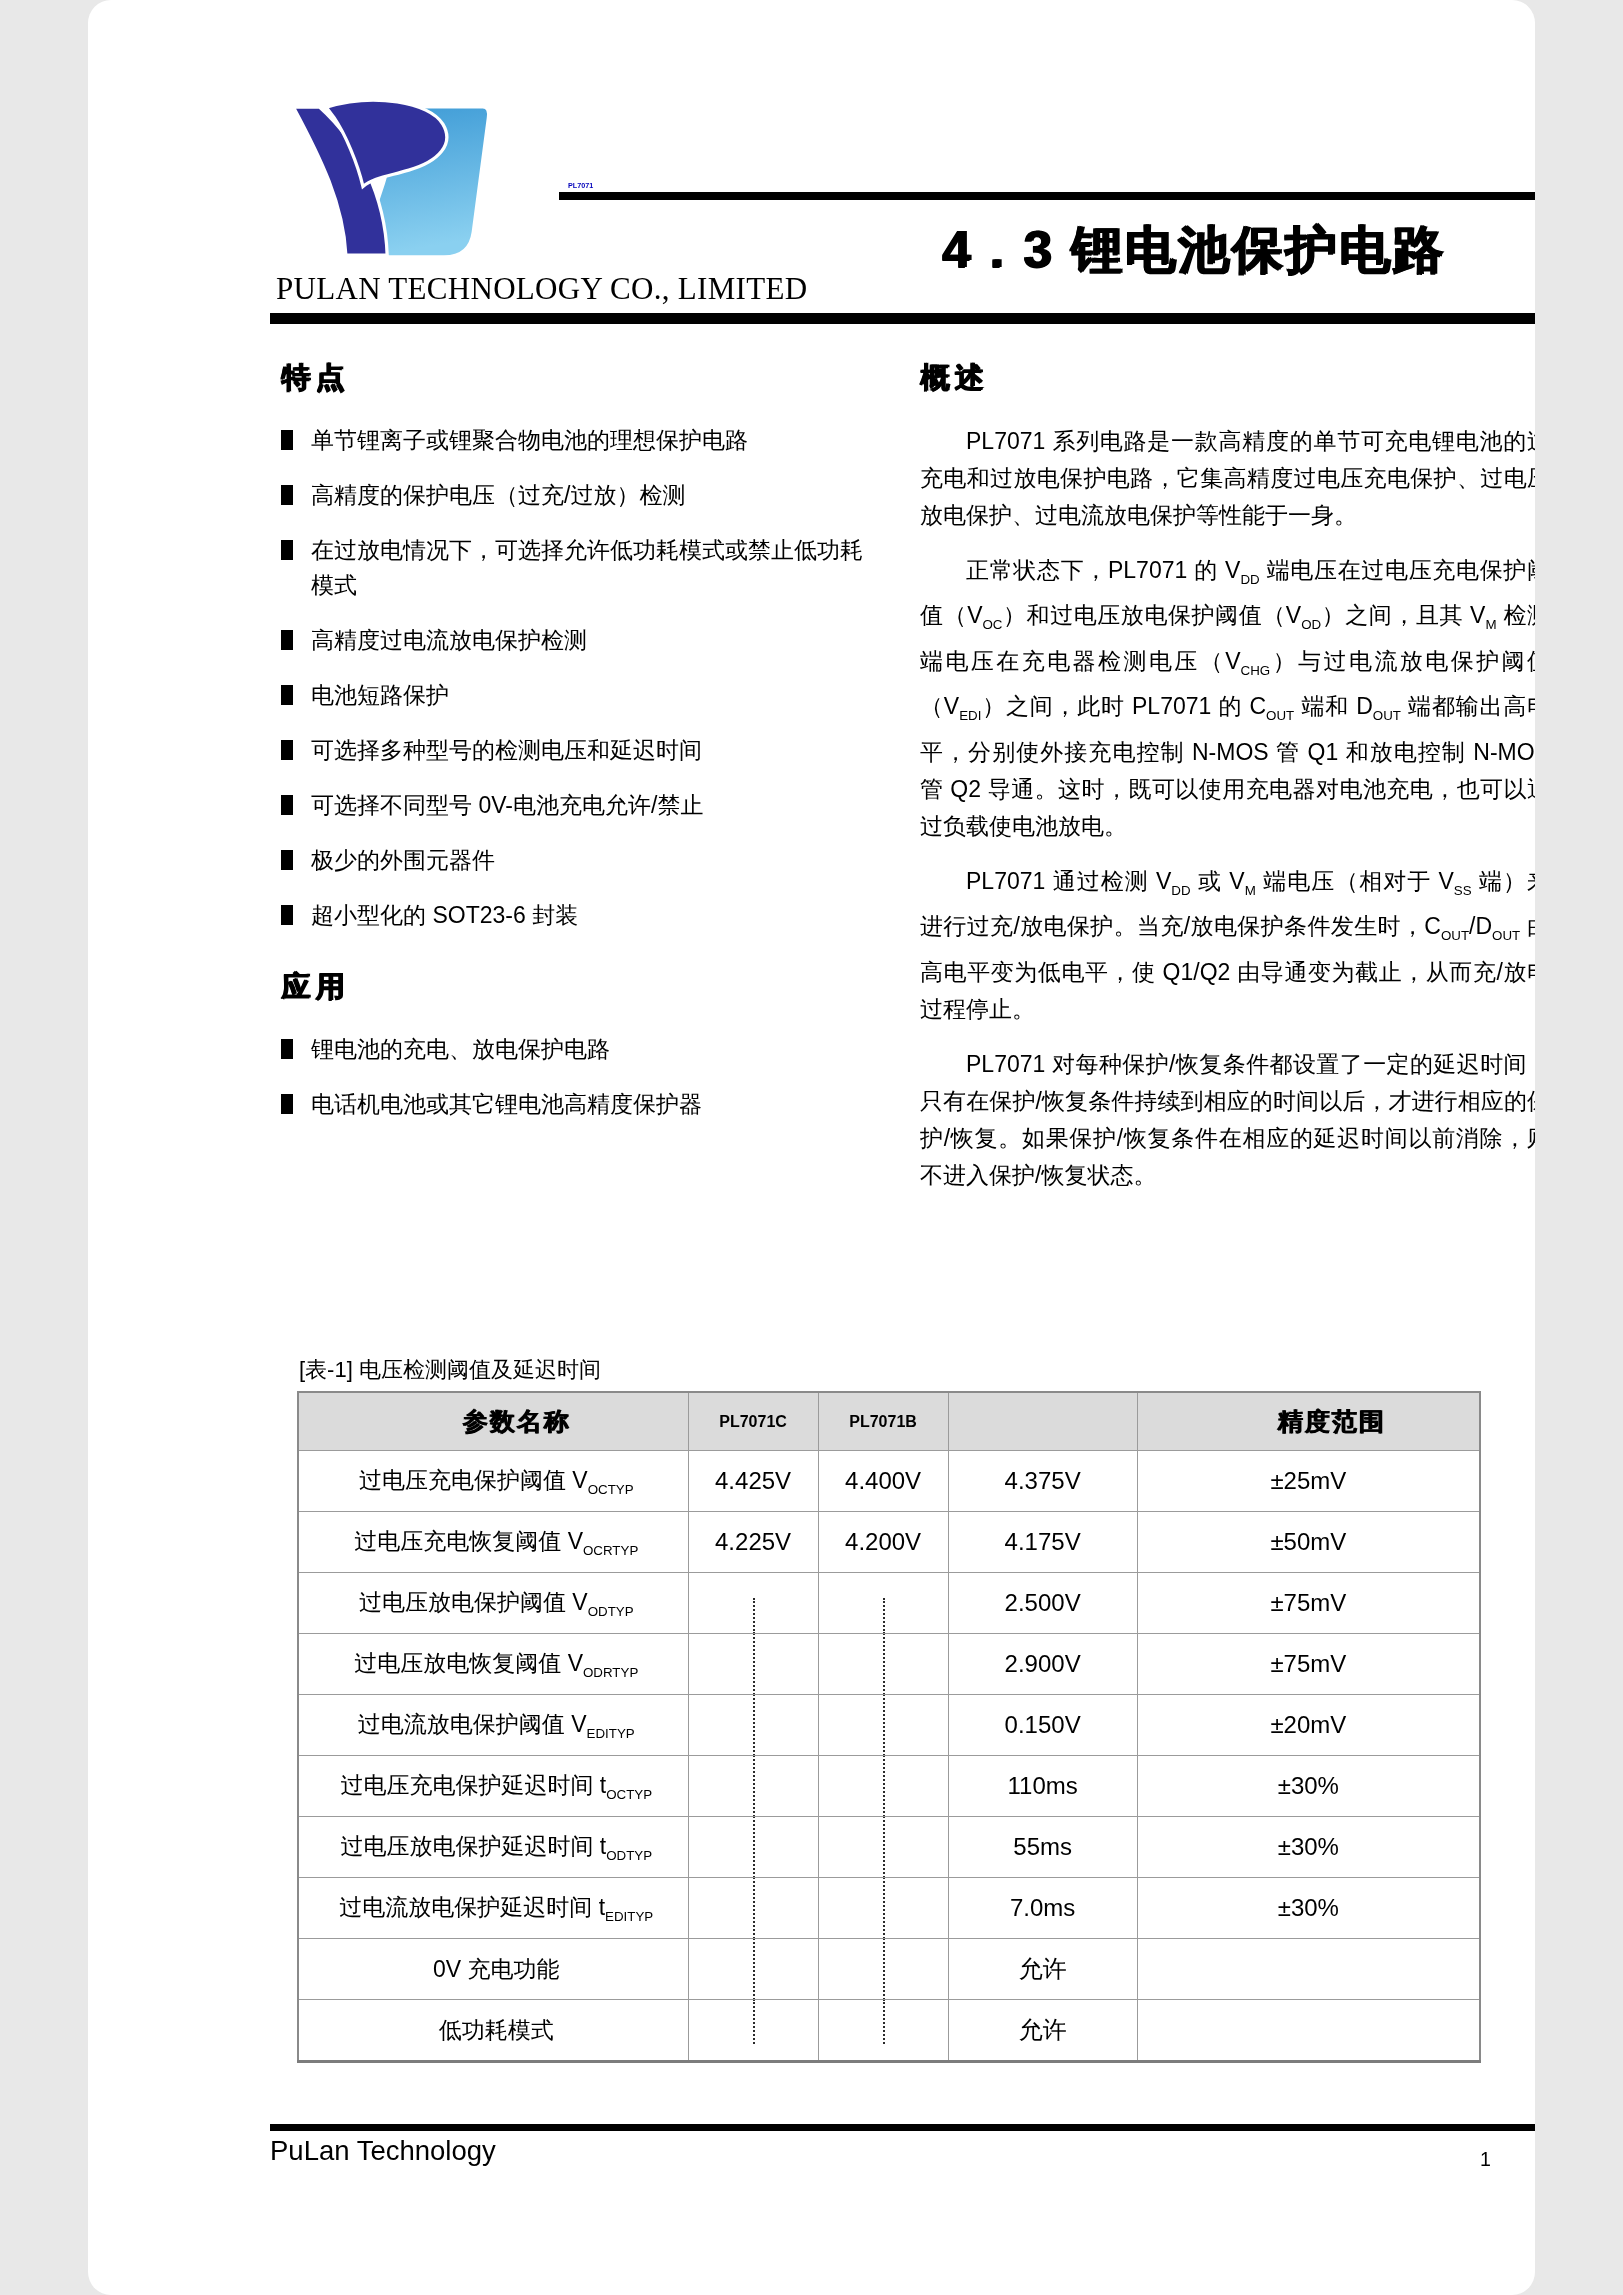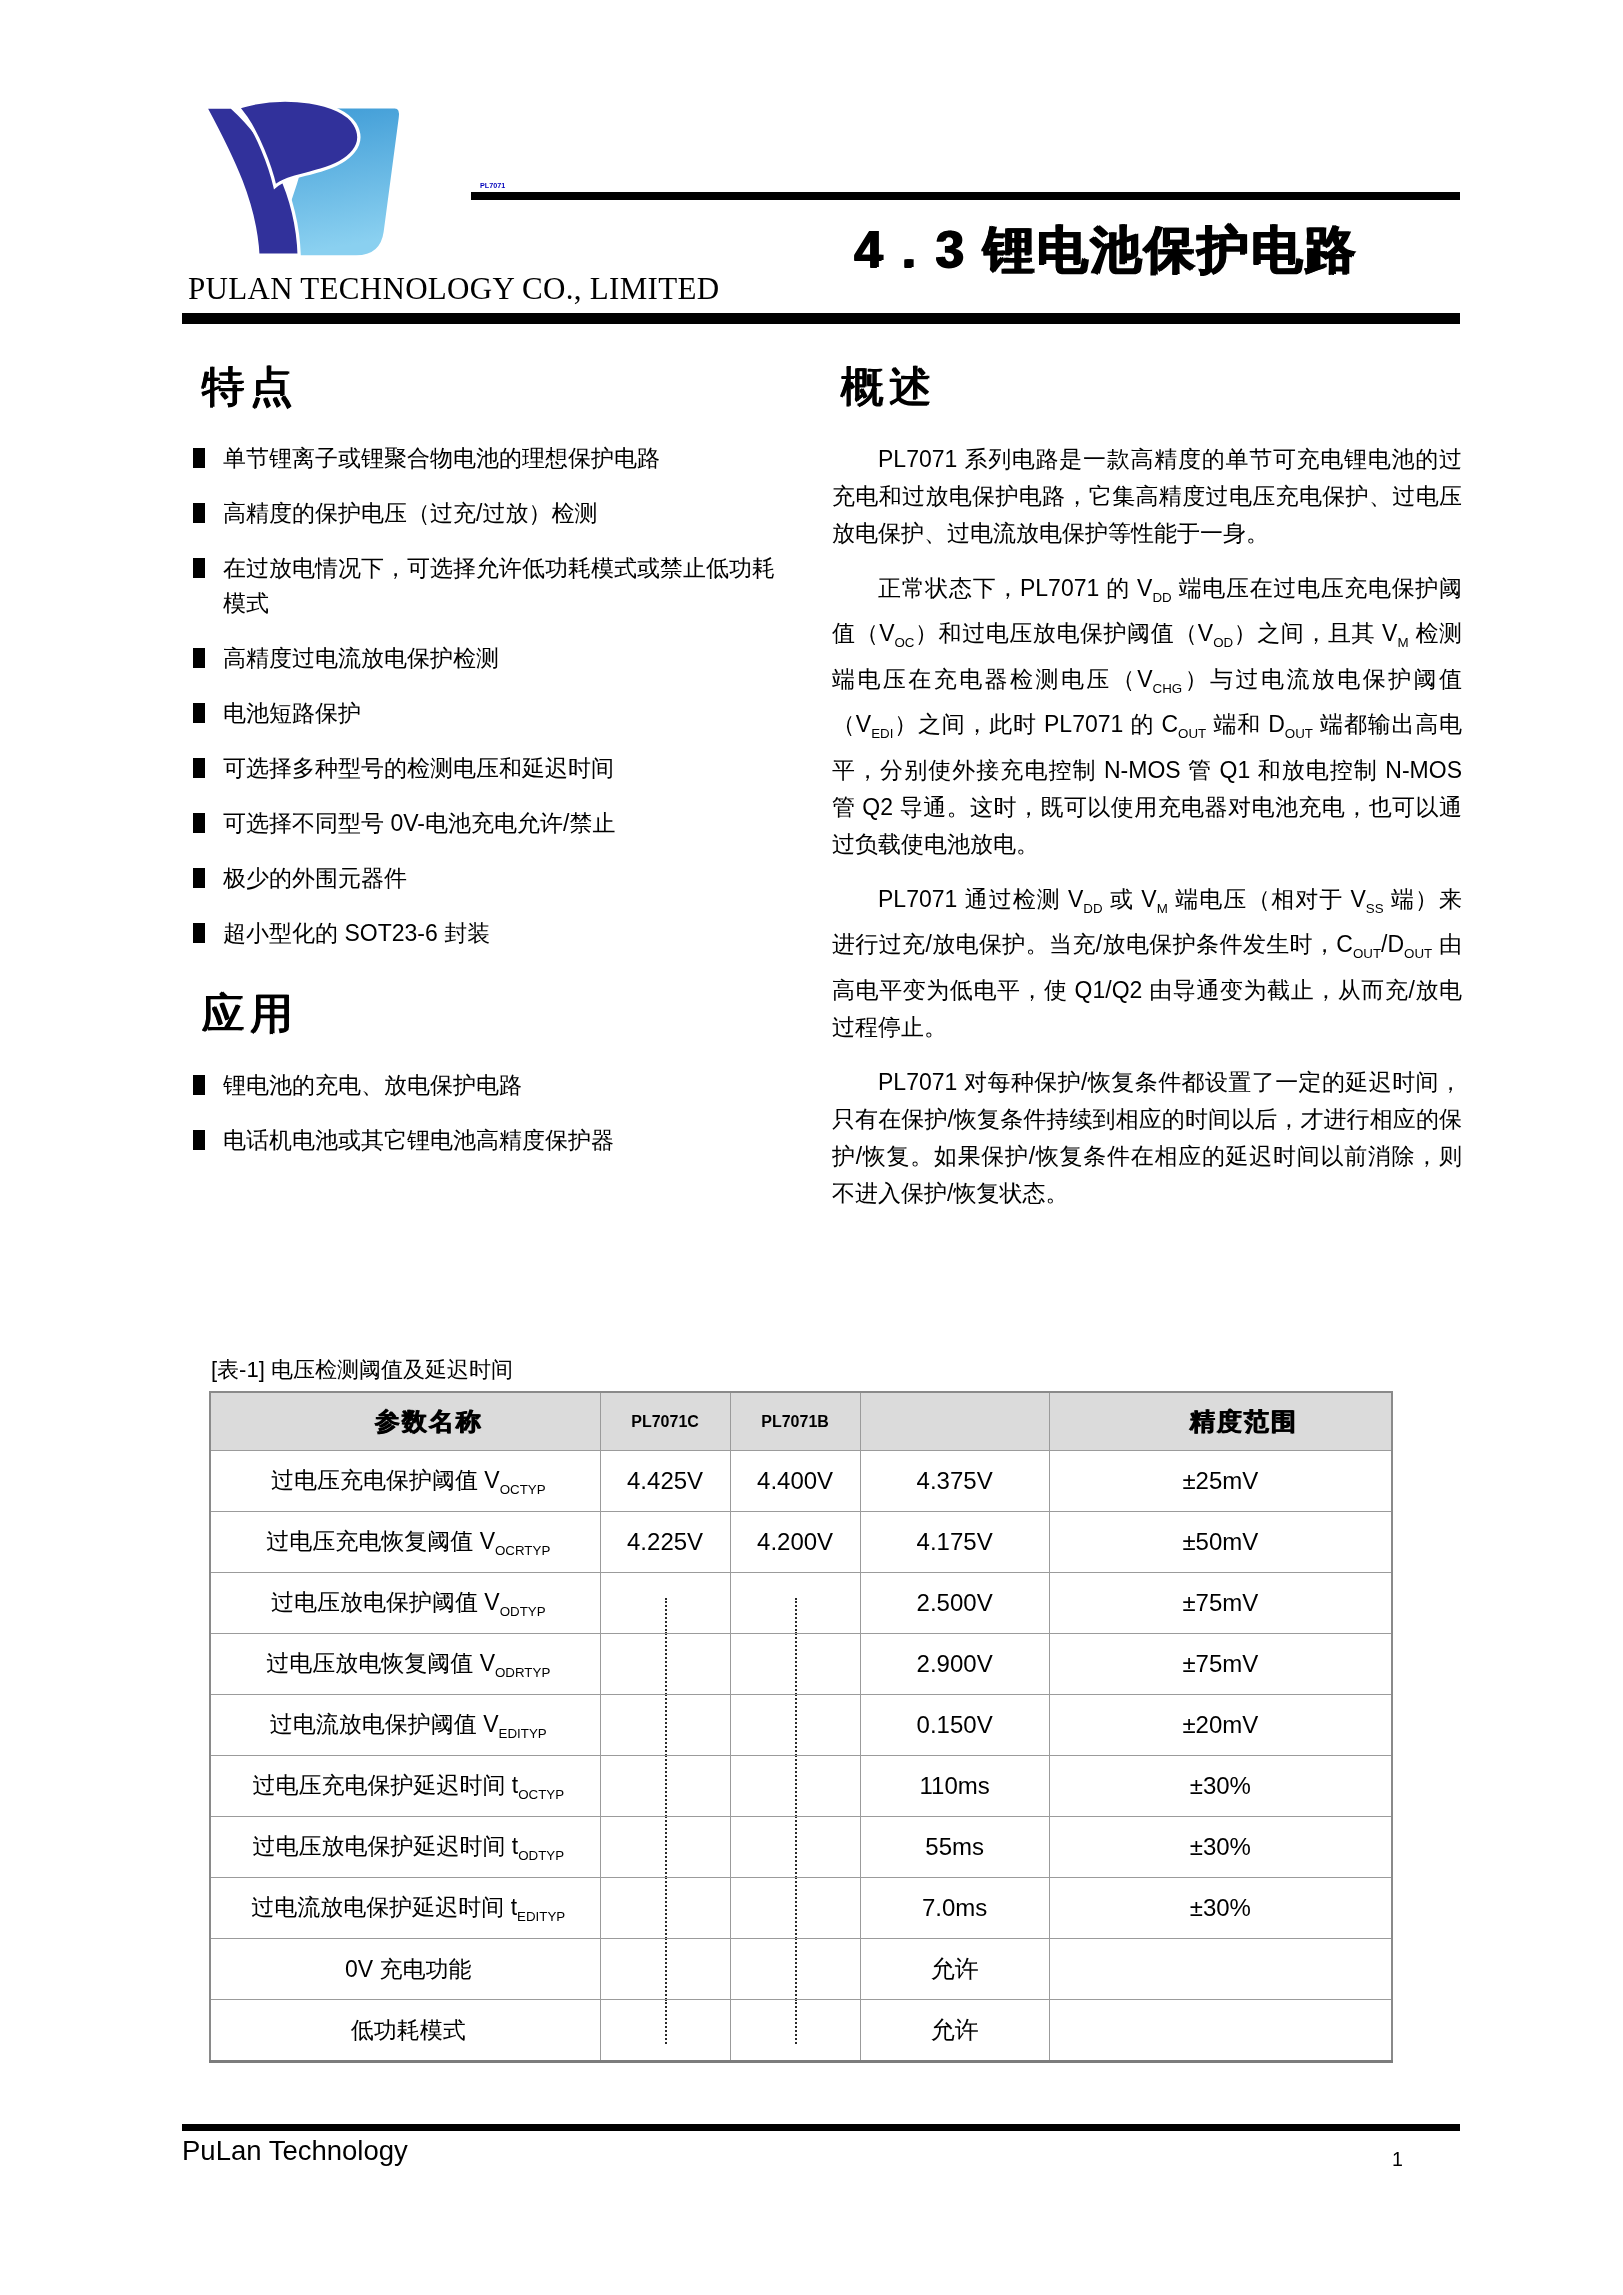--- a/index.html
+++ b/index.html
@@ -1,19 +1,19 @@
 <!DOCTYPE html>
 <html style="font-size:10.5px"><head>
 <meta charset="utf-8">
 <style>
   html,body{margin:0;padding:0;background:#e8e8e8;}
   .page{
-    position:relative;width:1623px;height:2295px;background:#ffffff;
+    position:relative;width:1447px;height:2295px;background:#ffffff;
     font-family:"Liberation Sans","DejaVu Sans",sans-serif;color:#000;
-    margin:0 auto;overflow:hidden;
+    margin:0 auto;overflow:hidden;border-radius:23px;
   }
   
   .logo-box{position:absolute;left:191px;top:98px;width:236px;height:169px;}
   .chip-tag{
     position:absolute;left:480px;top:181px;font-size:7.2px;font-weight:bold;
     color:#0000bb;letter-spacing:0px;font-family:"Liberation Sans",sans-serif;
   }
   .rule{position:absolute;background:#000;}
   .rule-top{left:471px;top:192px;width:989px;height:7.9px;}
   .rule-title{left:182px;top:313px;width:1278px;height:10.5px;}
@@ -25,21 +25,21 @@
   .doc-title{
     position:absolute;left:752px;top:216px;width:707px;margin:0;
     font-size:51px;font-weight:900;text-align:center;letter-spacing:2.6px;
     text-shadow:2px 0 0 #000, 0 0.7px 0 #000;
     white-space:nowrap;
   }
   
   .col-left{position:absolute;left:193px;top:358px;width:585px;}
   .col-right{position:absolute;left:832px;top:358px;width:630px;}
   h2.brush{
-    font-size:43px;font-weight:400;margin:0 0 25px 8px;letter-spacing:5.2px;
+    font-size:29px;font-weight:700;margin:0 0 25px 0;letter-spacing:5.2px;
     text-shadow:1.6px 0 0 #000, 0 1px 0 #000;
   }
   h2.apps-heading{margin-top:34px;}
   ul.blist{list-style:none;margin:0;padding:0;}
   li.feat{display:flex;gap:17.7px;margin-bottom:20px;font-size:23px;line-height:35px;}
   li.feat .bullet{flex:0 0 auto;width:12.4px;height:19.6px;background:#000;margin-top:7.2px;}
   #overview-paragraphs p{
     margin:0 0 17.7px 0;font-size:23px;line-height:37px;
     text-align:justify;text-indent:2em;
   }

